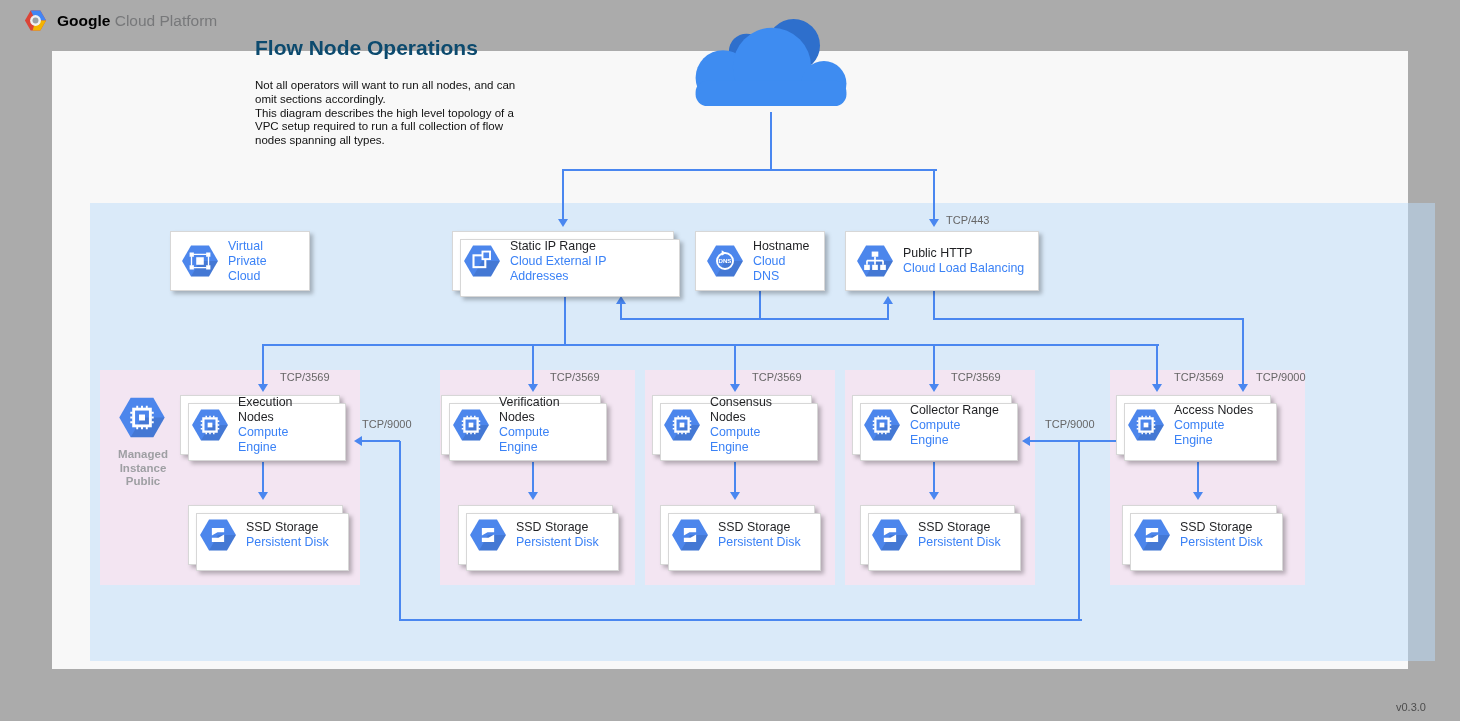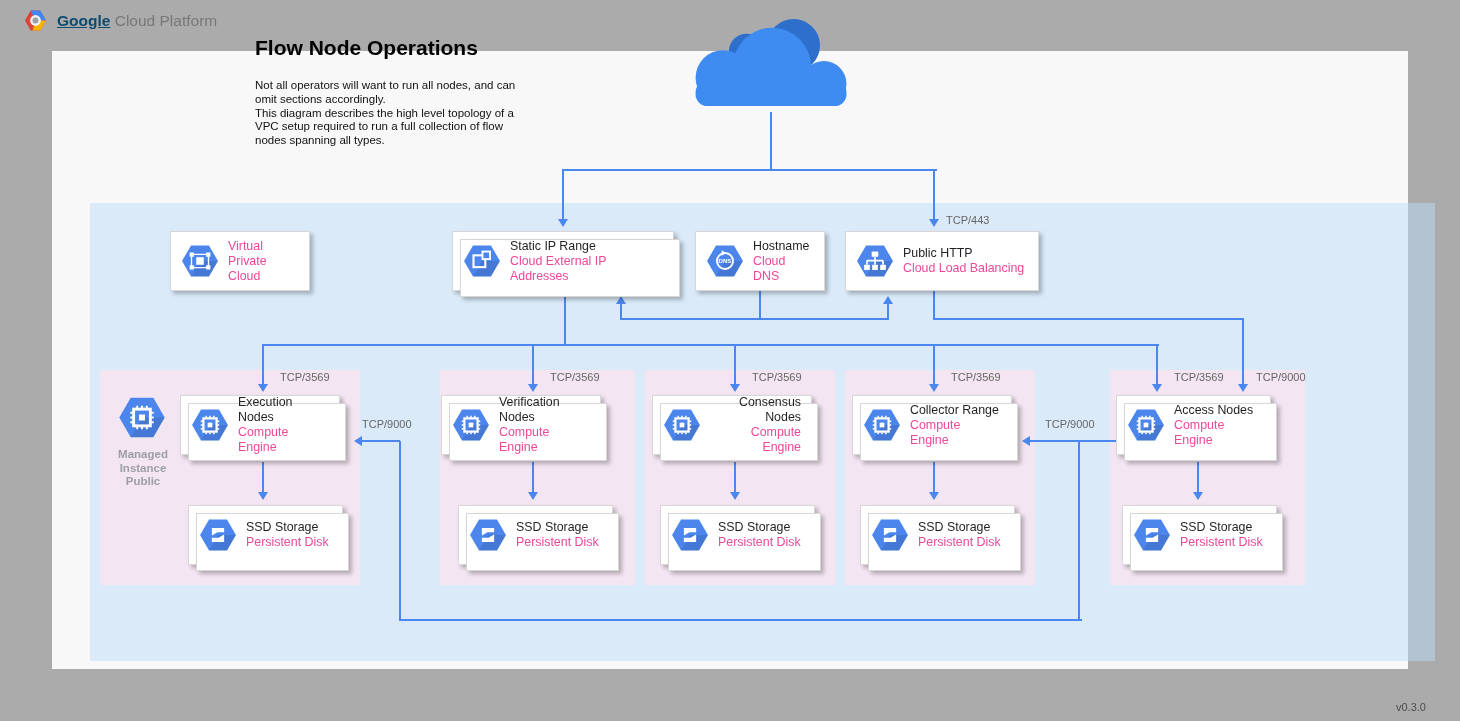--- a/index.html
+++ b/index.html
@@ -17,26 +17,26 @@
   .ah.l{border-right:8px solid #4a87f0;border-left:none;}
   .card{position:absolute;height:60px;background:#fff;border:1px solid #d7d7d7;
         box-shadow:2.5px 2.5px 4px rgba(0,0,0,0.25);display:flex;align-items:center;
         gap:9px;padding:0 10px;box-sizing:border-box;z-index:0;}
   .card.stacked::before{content:"";position:absolute;left:7px;top:7px;width:100%;height:100%;
         background:#fff;border:1px solid #d7d7d7;box-shadow:2.5px 2.5px 4px rgba(0,0,0,0.25);
         z-index:-1;box-sizing:border-box;}
   .hex{display:inline-flex;flex:0 0 auto;}
   .ct{line-height:15px;}
   .t{font-size:12.4px;color:#1f2023;}
-  .s{font-size:12.4px;color:#ec4899;}
+  .s{font-size:12.4px;color:#3b82f6;}
   .port{position:absolute;font-size:11px;color:#666;white-space:nowrap;}
   .logo{position:absolute;left:22px;top:8px;display:flex;align-items:center;gap:8px;}
   .logo-text{font-size:15.5px;color:#77787a;}
-  .logo-text b{color:#0c4a6e;font-weight:bold;text-decoration:underline;}
-  .title{position:absolute;left:255px;top:36px;font-size:21px;font-weight:bold;color:#000000;}
+  .logo-text b{color:#000000;font-weight:bold;}
+  .title{position:absolute;left:255px;top:36px;font-size:21px;font-weight:bold;color:#0c4a6e;}
   .desc{position:absolute;left:255px;top:79px;width:276px;font-size:11.5px;line-height:13.8px;color:#111;}
   .desc p{margin:0;}
   .mig-label{position:absolute;left:104px;top:448px;width:78px;text-align:center;
              font-size:11.5px;font-weight:bold;color:#9e9fa3;line-height:13.5px;}
   .version{position:absolute;left:1396px;top:701px;font-size:11px;color:#4d4d4d;}
 </style>
 </head>
 <body>
 
 <div class="page"></div>
@@ -268,21 +268,21 @@
           <path d="M20 18 L39 18 L29.5 34.5 L10.5 34.5 Z" fill="rgba(0,0,0,0.10)"></path>
           <path d="M13.5 10.5 h13 v4.5 h-7 l-6 3.5 z" fill="#fff"></path>
           <path d="M26.5 25.5 h-13 v-4.5 h7 l6 -3.5 z" fill="#fff"></path>
         </svg>
       </span>
       <div class="ct">
         <div class="t">SSD Storage</div>
         <div class="s">Persistent Disk</div>
       </div>
     </div>
-    <div class="card stacked" style="left: 652px; top: 395px; width: 160px; text-align: right;">
+    <div class="card stacked" style="left: 652px; top: 395px; width: 160px;">
       <span class="hex">
         <svg width="38" height="34" viewBox="0 0 40 36">
           <polygon points="1,18 10.5,1.5 29.5,1.5 39,18 29.5,34.5 10.5,34.5" fill="#4c86ec"></polygon>
           <path d="M20 18 L39 18 L29.5 34.5 L10.5 34.5 Z" fill="rgba(0,0,0,0.10)"></path>
           <rect x="13" y="11" width="14" height="14" fill="none" stroke="#fff" stroke-width="2.4"></rect>
           <rect x="17.5" y="15.5" width="5" height="5" fill="#fff"></rect>
           <path d="M16 8.2v2M20 8.2v2M24 8.2v2M16 25.8v2M20 25.8v2M24 25.8v2M10.2 14h2M10.2 18h2M10.2 22h2M27.8 14h2M27.8 18h2M27.8 22h2" stroke="#fff" stroke-width="1.6"></path>
         </svg>
       </span>
       <div class="ct">

